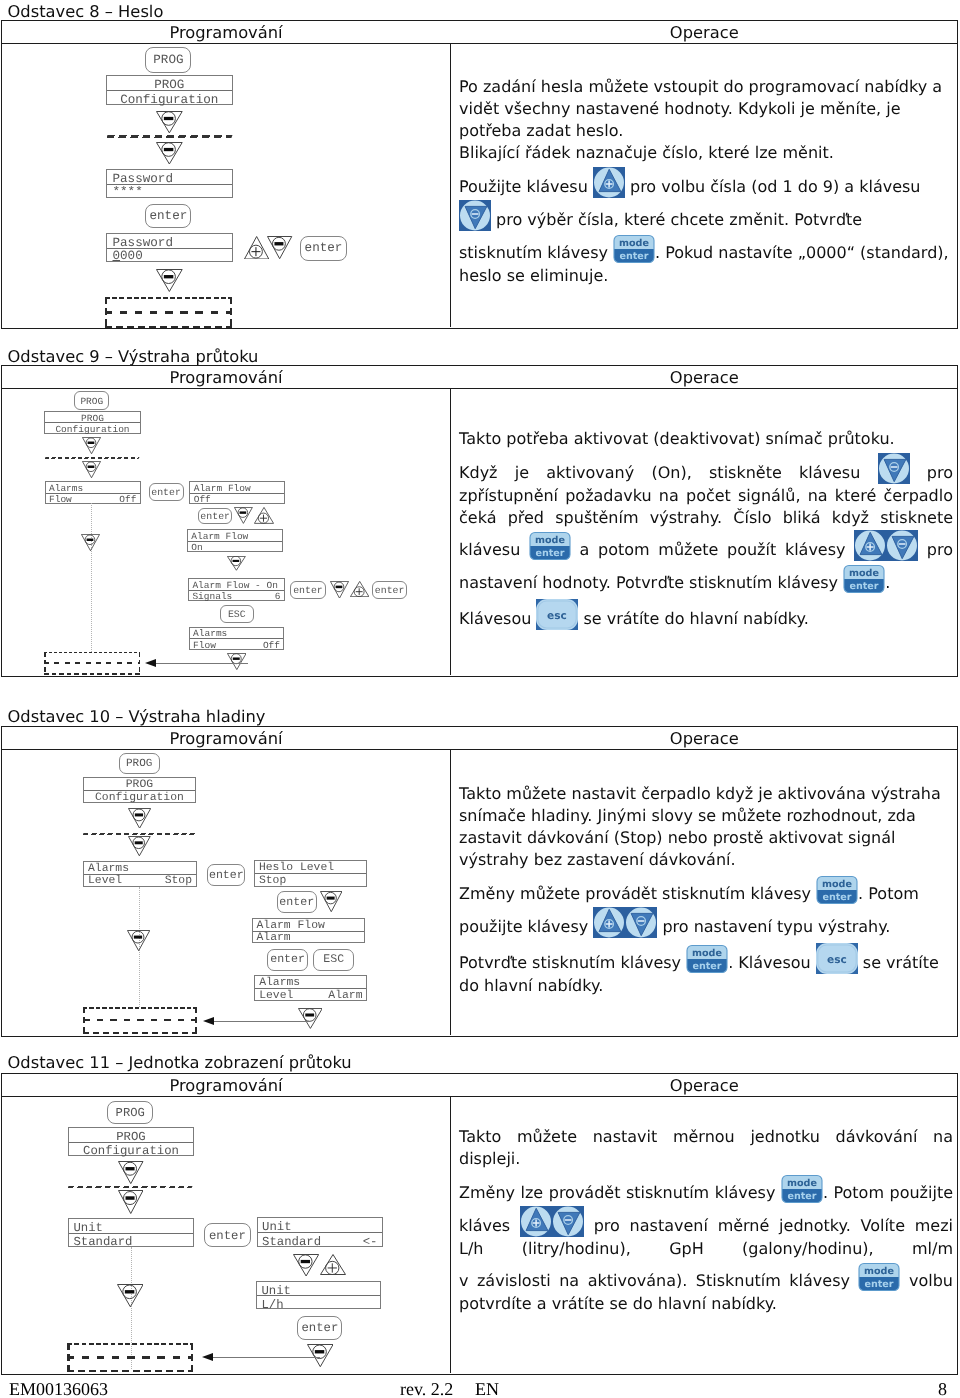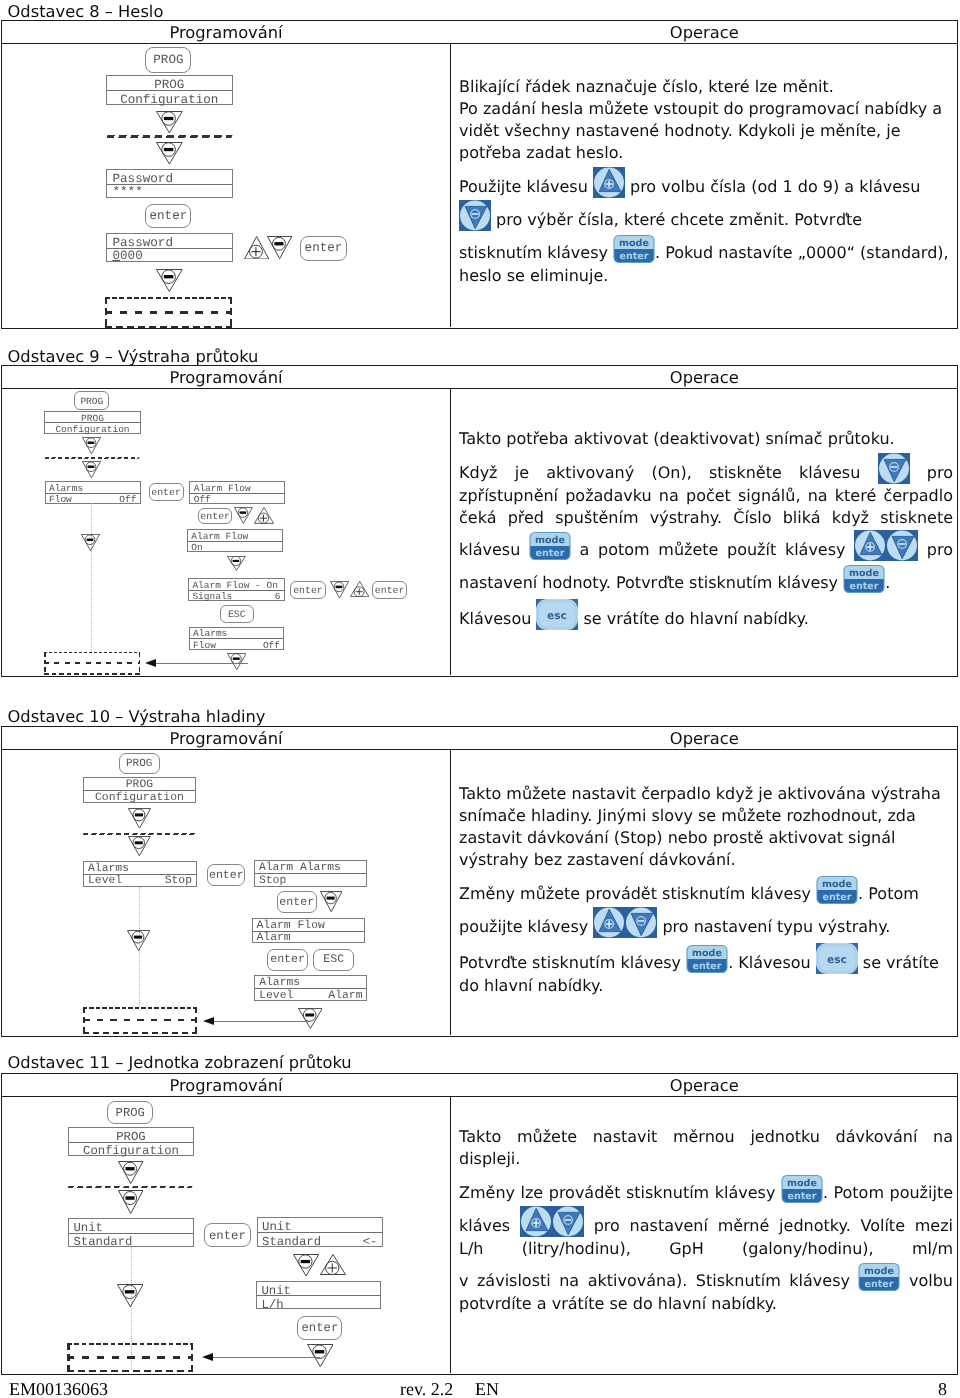--- a/index.html
+++ b/index.html
@@ -124,22 +124,22 @@
         <div class="tri" style="left:265.3px;top:191.5px;width:25.3px;height:23.2px;">
           <svg viewBox="0 0 25.30 23.20" width="25.30" height="23.20">
             <path d="M0.50 0.50 L24.80 0.50 L12.65 22.70 Z" fill="none" stroke="#444" stroke-width="1.00" stroke-linejoin="miter"></path>
             <circle cx="11.94" cy="7.77" r="6.45" fill="none" stroke="#444" stroke-width="1.00"></circle>
             <rect x="7.45" y="6.09" width="8.98" height="3.36" fill="#0d0d0d"></rect>
           </svg>
         </div>
         <div class="btn" style="left:298.0px;top:191.5px;width:47.0px;height:25.0px;font-size:12.60px;line-height:15.37px;padding-top:4.8px;border-radius:8.0px;">enter</div>
         <div class="op" style="top:32px;">
           <p class="left">
+            <span class="seg"><span>Po zadání hesla můžete vstoupit do programovací nabídky a vidět všechny nastavené hodnoty. Kdykoli je měníte, je potřeba zadat heslo.</span></span>
             <span class="seg last"><span>Blikající řádek naznačuje číslo, které lze měnit.</span></span>
-            <span class="seg"><span>Po zadání hesla můžete vstoupit do programovací nabídky a vidět všechny nastavené hodnoty. Kdykoli je měníte, je potřeba zadat heslo.</span></span>
           </p>
           <p class="left">
             <span class="seg"><span>Použijte klávesu </span><span class="key k-ud"><svg viewBox="0 0 32 31" width="32" height="31">
                   <rect x="0" y="0" width="32" height="31" fill="#2b5f9f"></rect>
                   <circle cx="16" cy="15.5" r="15.0" fill="#bcdcf0"></circle>
                   <path d="M16.2 2.3 L27.9 24.6 L6.1 24.6 Z" fill="#4079b9"></path>
                   <path d="M16.2 2.3 L27.9 24.6 L6.1 24.6 Z" fill="none" stroke="#2a5c9b" stroke-width="0.9"></path>
                   <circle cx="16.1" cy="17.0" r="4.3" fill="none" stroke="#a9cfe9" stroke-width="1.3"></circle>
                   <path d="M15.35 13.6 h1.5 v2.65 h2.65 v1.5 h-2.65 v2.65 h-1.5 v-2.65 h-2.65 v-1.5 h2.65 z" fill="#e2f0fb"></path>
                 </svg></span><span> pro volbu čísla (od 1 do 9) a klávesu</span></span>
@@ -404,21 +404,21 @@
         <div style="position:absolute;left:80.5px;top:256.6px;width:114.3px;height:27.1px;">
           <div style="position:absolute;left:0;top:0;width:100%;height:2.02px;background:repeating-linear-gradient(to right,#2a2a2a 0 4.42px,transparent 4.42px 6.50px);"></div>
           <div style="position:absolute;left:0;bottom:0;width:100%;height:2.02px;background:repeating-linear-gradient(to right,#2a2a2a 0 5.98px,transparent 5.98px 9.88px);"></div>
           <div style="position:absolute;left:0;top:0;height:100%;width:2.02px;background:repeating-linear-gradient(to bottom,#2a2a2a 0 5.98px,transparent 5.98px 9.88px);"></div>
           <div style="position:absolute;right:0;top:0;height:100%;width:2.02px;background:repeating-linear-gradient(to bottom,#2a2a2a 0 5.98px,transparent 5.98px 9.88px);"></div>
           <div style="position:absolute;left:0;top:12.54px;width:100%;height:2.02px;background:repeating-linear-gradient(to right,#2a2a2a 0 6.50px,transparent 6.50px 13.52px);"></div>
         </div>
         <div class="btn" style="left:205.2px;top:114.3px;width:38.3px;height:22.0px;font-size:11.60px;line-height:14.15px;padding-top:3.9px;border-radius:7.0px;">enter</div>
         <div class="lcd" style="left:251.9px;top:109.9px;width:113.4px;height:27.0px;font-size:11.40px;">
           <div class="sep" style="top:12.5px;"></div>
-          <b style="left:4.0px;top:1.2px;">Alarm Alarms</b>
+          <b style="left:4.0px;top:1.2px;">Heslo Level</b>
           <b style="left:4.0px;top:14.0px;">Stop</b>
         </div>
         <div class="btn" style="left:274.5px;top:141.1px;width:40.5px;height:22.0px;font-size:11.60px;line-height:14.15px;padding-top:3.9px;border-radius:7.0px;">enter</div>
         <div class="tri" style="left:317.5px;top:140.7px;width:22.5px;height:21.2px;">
           <svg viewBox="0 0 22.50 21.20" width="22.50" height="21.20">
             <path d="M0.47 0.47 L22.02 0.47 L11.25 20.72 Z" fill="none" stroke="#444" stroke-width="0.95" stroke-linejoin="miter"></path>
             <circle cx="10.62" cy="7.10" r="5.74" fill="none" stroke="#444" stroke-width="0.95"></circle>
             <rect x="6.63" y="5.57" width="7.99" height="3.07" fill="#0d0d0d"></rect>
           </svg>
         </div>

